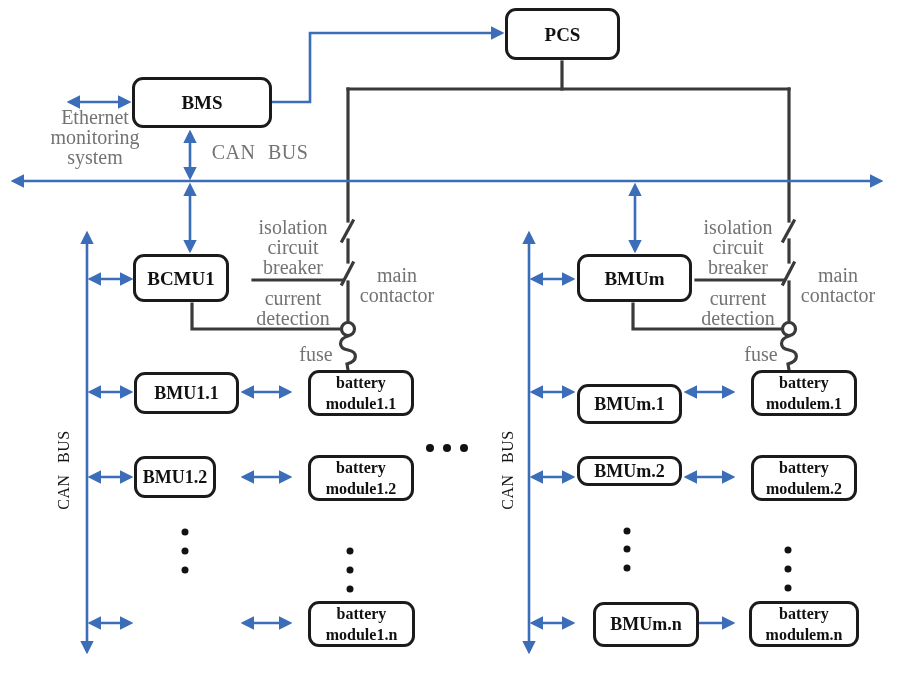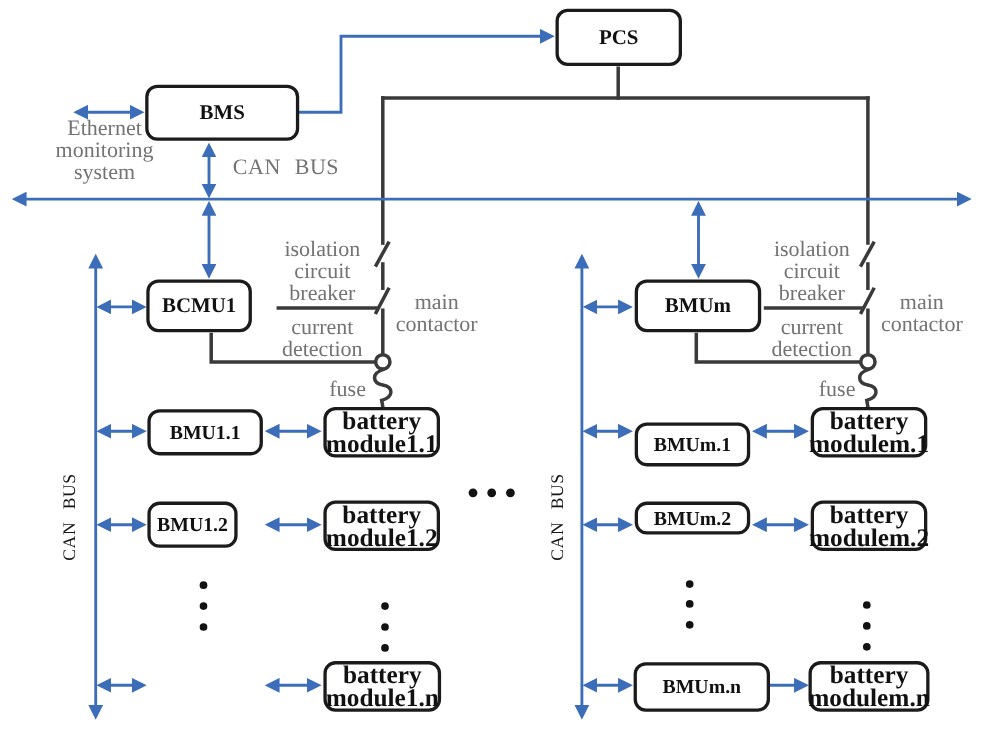--- a/index.html
+++ b/index.html
@@ -10,21 +10,21 @@
   }
   svg.wires{position:absolute;left:0;top:0;z-index:1;}
   .box{
     position:absolute;z-index:2;background:#ffffff;
     border:3.5px solid #1b1b1b;border-radius:11px;
     display:flex;align-items:center;justify-content:center;
     font-weight:bold;font-size:19px;text-align:center;
     box-sizing:border-box;line-height:21px;white-space:pre-line;
   }
   .box.small{font-size:18px;}
-  .box.module{font-size:23px;line-height:21px;}
+  .box.module{font-size:16px;line-height:21px;margin-left:14px;}
   .lbl{
     position:absolute;z-index:2;font-size:20px;line-height:20px;
     text-align:center;white-space:pre-line;color:#737373;
   }
   .lbl.wide{word-spacing:7px;letter-spacing:0.5px;}
   .vlbl{
     position:absolute;z-index:2;font-size:16px;width:100px;height:20px;
     text-align:center;transform:rotate(-90deg);transform-origin:center;
     word-spacing:7px;letter-spacing:0.5px;color:#141414;
   }
@@ -130,21 +130,21 @@
 module1.2</div>
   <div class="box module" style="left:294px;top:601px;width:107px;height:46px">battery
 module1.n</div>
 
   <div class="box small" style="left:577px;top:384px;width:105px;height:40px">BMUm.1</div>
   <div class="box module" style="left:737px;top:370px;width:106px;height:46px">battery
 modulem.1</div>
   <div class="box small" style="left:577px;top:456px;width:105px;height:30px">BMUm.2</div>
   <div class="box module" style="left:737px;top:455px;width:106px;height:46px">battery
 modulem.2</div>
-  <div class="box small" style="left:576px;top:602px;width:124px;height:45px">BMUm.n</div>
+  <div class="box small" style="left:593px;top:602px;width:106px;height:45px">BMUm.n</div>
   <div class="box module" style="left:735px;top:601px;width:110px;height:46px">battery
 modulem.n</div>
 
   <div class="lbl" style="left:38px;top:107px;width:114px">Ethernet
 monitoring
 system</div>
   <div class="lbl wide" style="left:210px;top:142px;width:100px">CAN BUS</div>
 
   <div class="lbl" style="left:251px;top:217px;width:84px">isolation
 circuit

